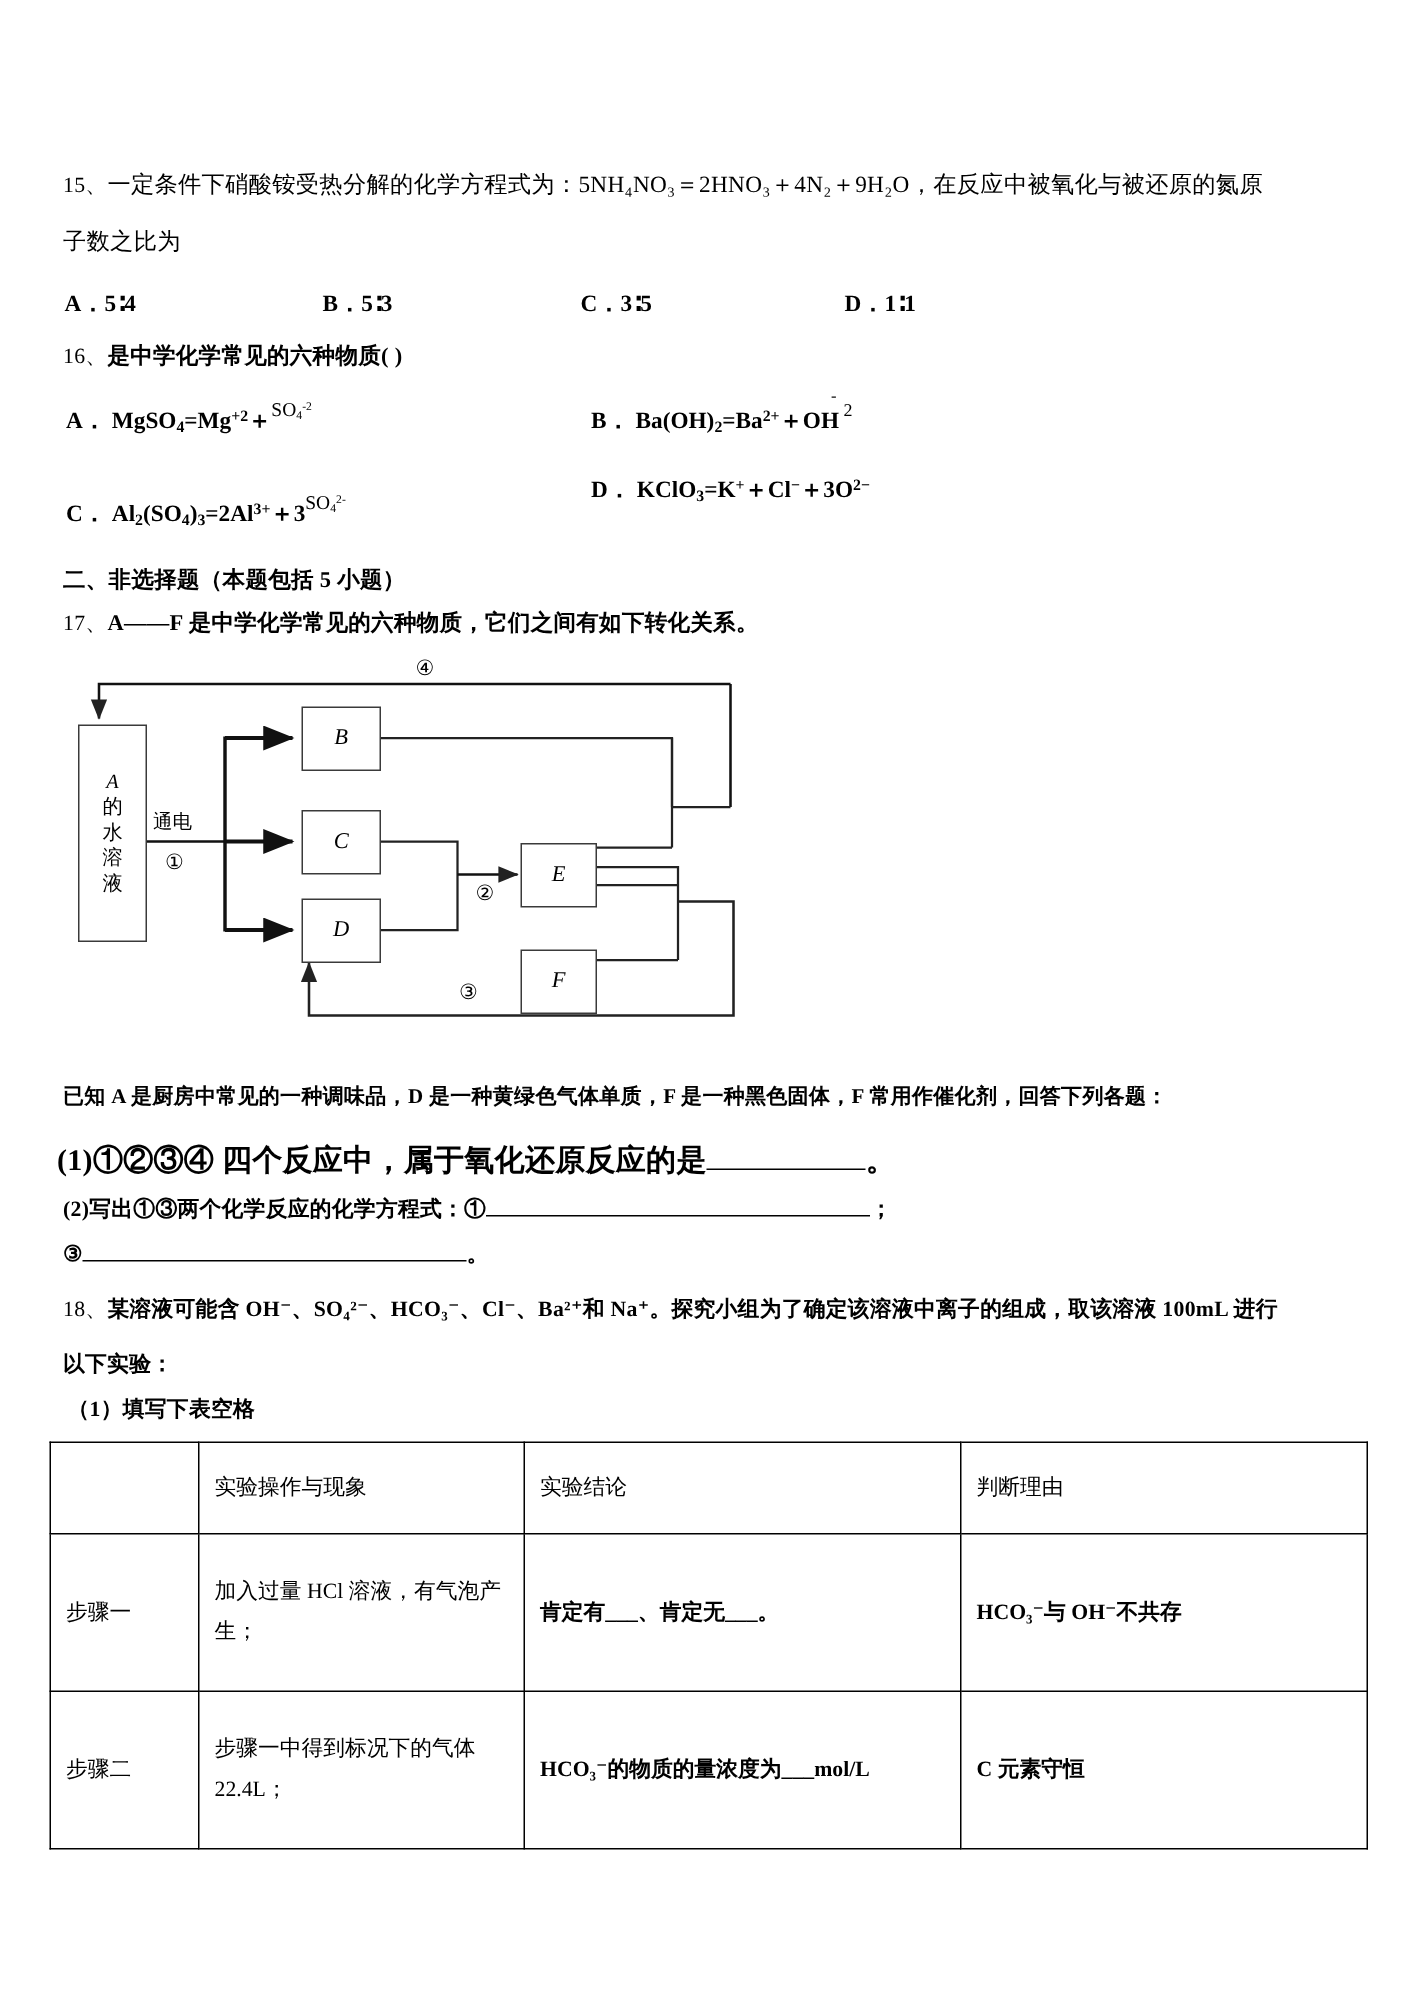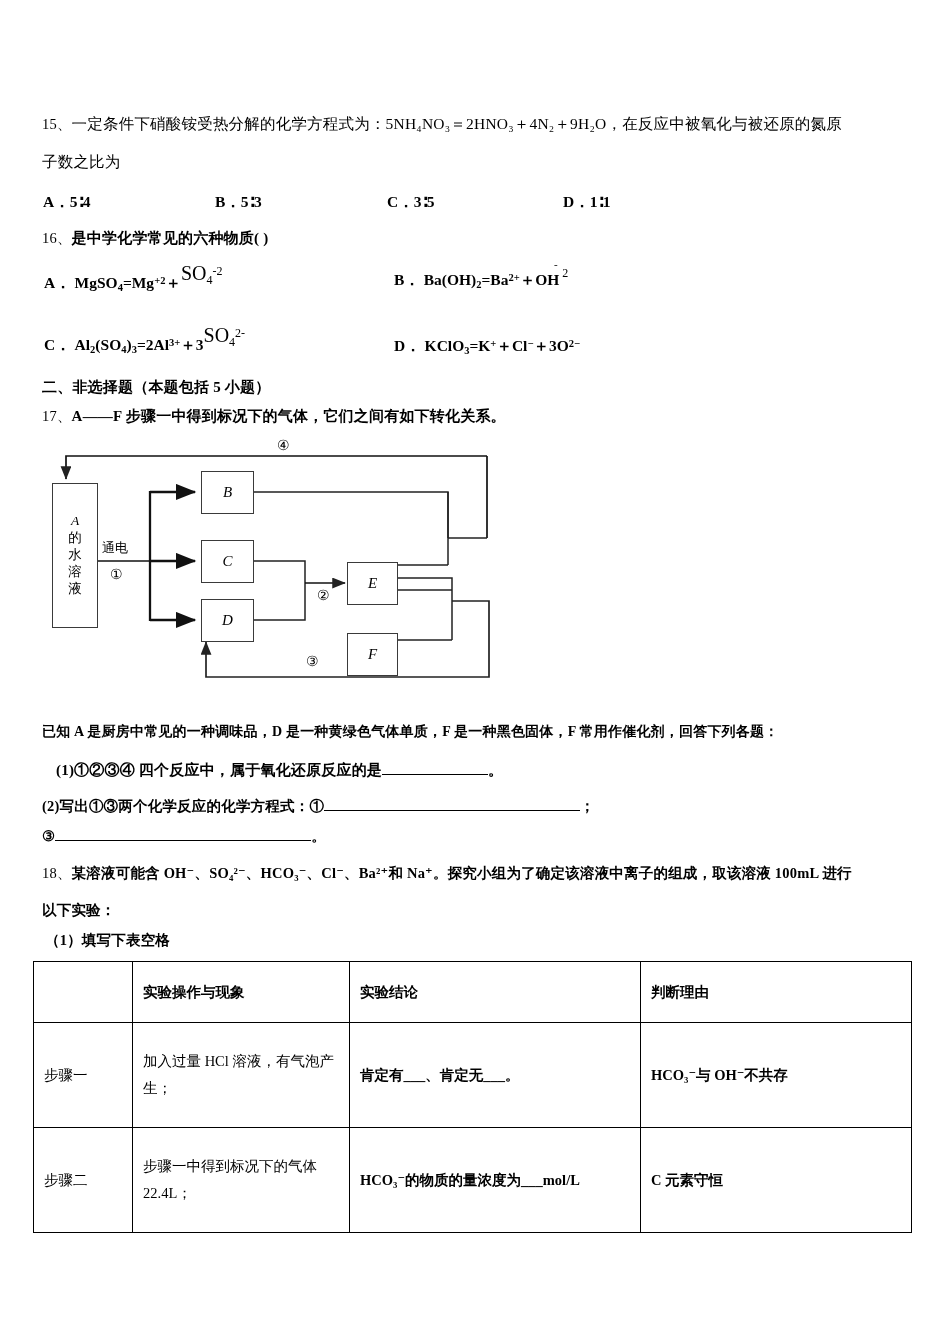--- a/index.html
+++ b/index.html
@@ -42,21 +42,21 @@
     white-space: nowrap;
   }
 
   sub { font-size: 0.68em; vertical-align: -0.28em; }
   sup { font-size: 0.68em; vertical-align: 0.42em; }
 
   
   .so4grp {
     font-family: "Liberation Serif", serif;
     font-weight: normal;
-    font-size: 20px;
+    font-size: 13px;
     position: relative;
     top: -8px;
     letter-spacing: 0px;
     text-align: center;
   }
   .so4grp sub { font-size: 0.6em; vertical-align: -0.30em; }
   .so4grp sup { font-size: 0.6em; vertical-align: 0.45em; }
   .ohsup {
     font-family: "Liberation Serif", serif;
     font-weight: normal;
@@ -135,21 +135,21 @@
   #exptable td {
     border: 1.4px solid #000;
     padding: 8px 10px;
     vertical-align: middle;
     line-height: 1.85;
   }
   #exptable td.c0 { width: 78px; text-align: left; }
   #exptable td.c1 { width: 196px; }
   #exptable td.c2 { width: 270px; }
   #exptable td.c3 { width: 250px; }
-  .hdrrow td { height: 44px; vertical-align: middle; font-weight: bold; }
+  .hdrrow td { height: 44px; vertical-align: middle; }
   .bodyrow td { height: 88px; }
 </style>
 </head>
 <body>
 
 <div class="page">
 
   <div class="qline" style="left:42px; top:94px;">
     <span class="qnum">15、</span><span>一定条件下硝酸铵受热分解的化学方程式为：5NH₄NO₃＝2HNO₃＋4N₂＋9H₂O，在反应中被氧化与被还原的氮原</span>
   </div>
@@ -178,28 +178,28 @@
 
   <div class="opt" style="left:394px; top:250px;">
     <span>B．</span><span>&nbsp;Ba(OH)<sub>2</sub>=Ba<sup>2+</sup>＋OH<span class="ohsup">&nbsp;<sup style="font-size:1em;vertical-align:0.15em;">2</sup></span></span>
   </div>
   <div class="tinydash" style="left:554px; top:238px;">-</div>
 
   <div class="opt" style="left:44px; top:312px;">
     <span>C．</span><span>&nbsp;Al<sub>2</sub>(SO<sub>4</sub>)<sub>3</sub>=2Al<sup>3+</sup>＋3<span class="so4grp">SO<sub>4</sub><sup>2-</sup></span></span>
   </div>
 
-  <div class="opt" style="left:394px; top:316px;text-align:right;">
+  <div class="opt" style="left:394px; top:296px;text-align:right;">
     <span>D．</span><span>&nbsp;KClO<sub>3</sub>=K<sup>+</sup>＋Cl<sup>−</sup>＋3O<sup>2−</sup></span>
   </div>
 
   <div class="qline bold" style="left:42px; top:357px; font-size:15px;">二、非选择题（本题包括 5 小题）</div>
 
   <div class="qline" style="left:42px; top:386px;">
-    <span class="qnum">17、</span><span class="bold" style="font-size:15px">A——F 步骤一中得到标况下的气体，它们之间有如下转化关系。</span>
+    <span class="qnum">17、</span><span class="bold" style="font-size:15px">A——F 是中学化学常见的六种物质，它们之间有如下转化关系。</span>
   </div>
 
   <div id="flowchart">
     <svg width="480" height="265" viewBox="0 0 480 265">
       <defs>
         <marker id="ah" markerWidth="9" markerHeight="9" refX="7.5" refY="3.2" orient="auto">
           <path d="M0,0 L8,3.2 L0,6.4 z" fill="#111"></path>
         </marker>
         <marker id="ahthin" markerWidth="9" markerHeight="9" refX="7.5" refY="3.2" orient="auto">
           <path d="M0,0 L8,3.2 L0,6.4 z" fill="#222"></path>
@@ -257,21 +257,21 @@
     <div class="fbox" style="left:307px; top:127px; width:51px; height:43px;">
       <span>E</span>
     </div>
     <div class="fbox" style="left:307px; top:198px; width:51px; height:43px;">
       <span>F</span>
     </div>
   </div>
 
   <div class="qline bold" style="left:42px; top:703px; font-size:14px;">已知 A 是厨房中常见的一种调味品，D 是一种黄绿色气体单质，F 是一种黑色固体，F 常用作催化剂，回答下列各题：</div>
 
-  <div class="qline bold" style="left:56px; top:740px; font-size:15px;">
+  <div class="qline bold" style="left:38px; top:740px; font-size:20px;">
     <span>(1)①②③④ 四个反应中，属于氧化还原反应的是</span><span class="blank" style="width:106px;"></span><span>。</span>
   </div>
 
   <div class="qline bold" style="left:42px; top:776px; font-size:14.5px;">
     <span>(2)写出①③两个化学反应的化学方程式：①</span><span class="blank" style="width:256px;"></span><span>；</span>
   </div>
 
   <div class="qline bold" style="left:42px; top:806px; font-size:14.5px;">
     <span>③</span><span class="blank" style="width:256px;"></span><span>。</span>
   </div>

